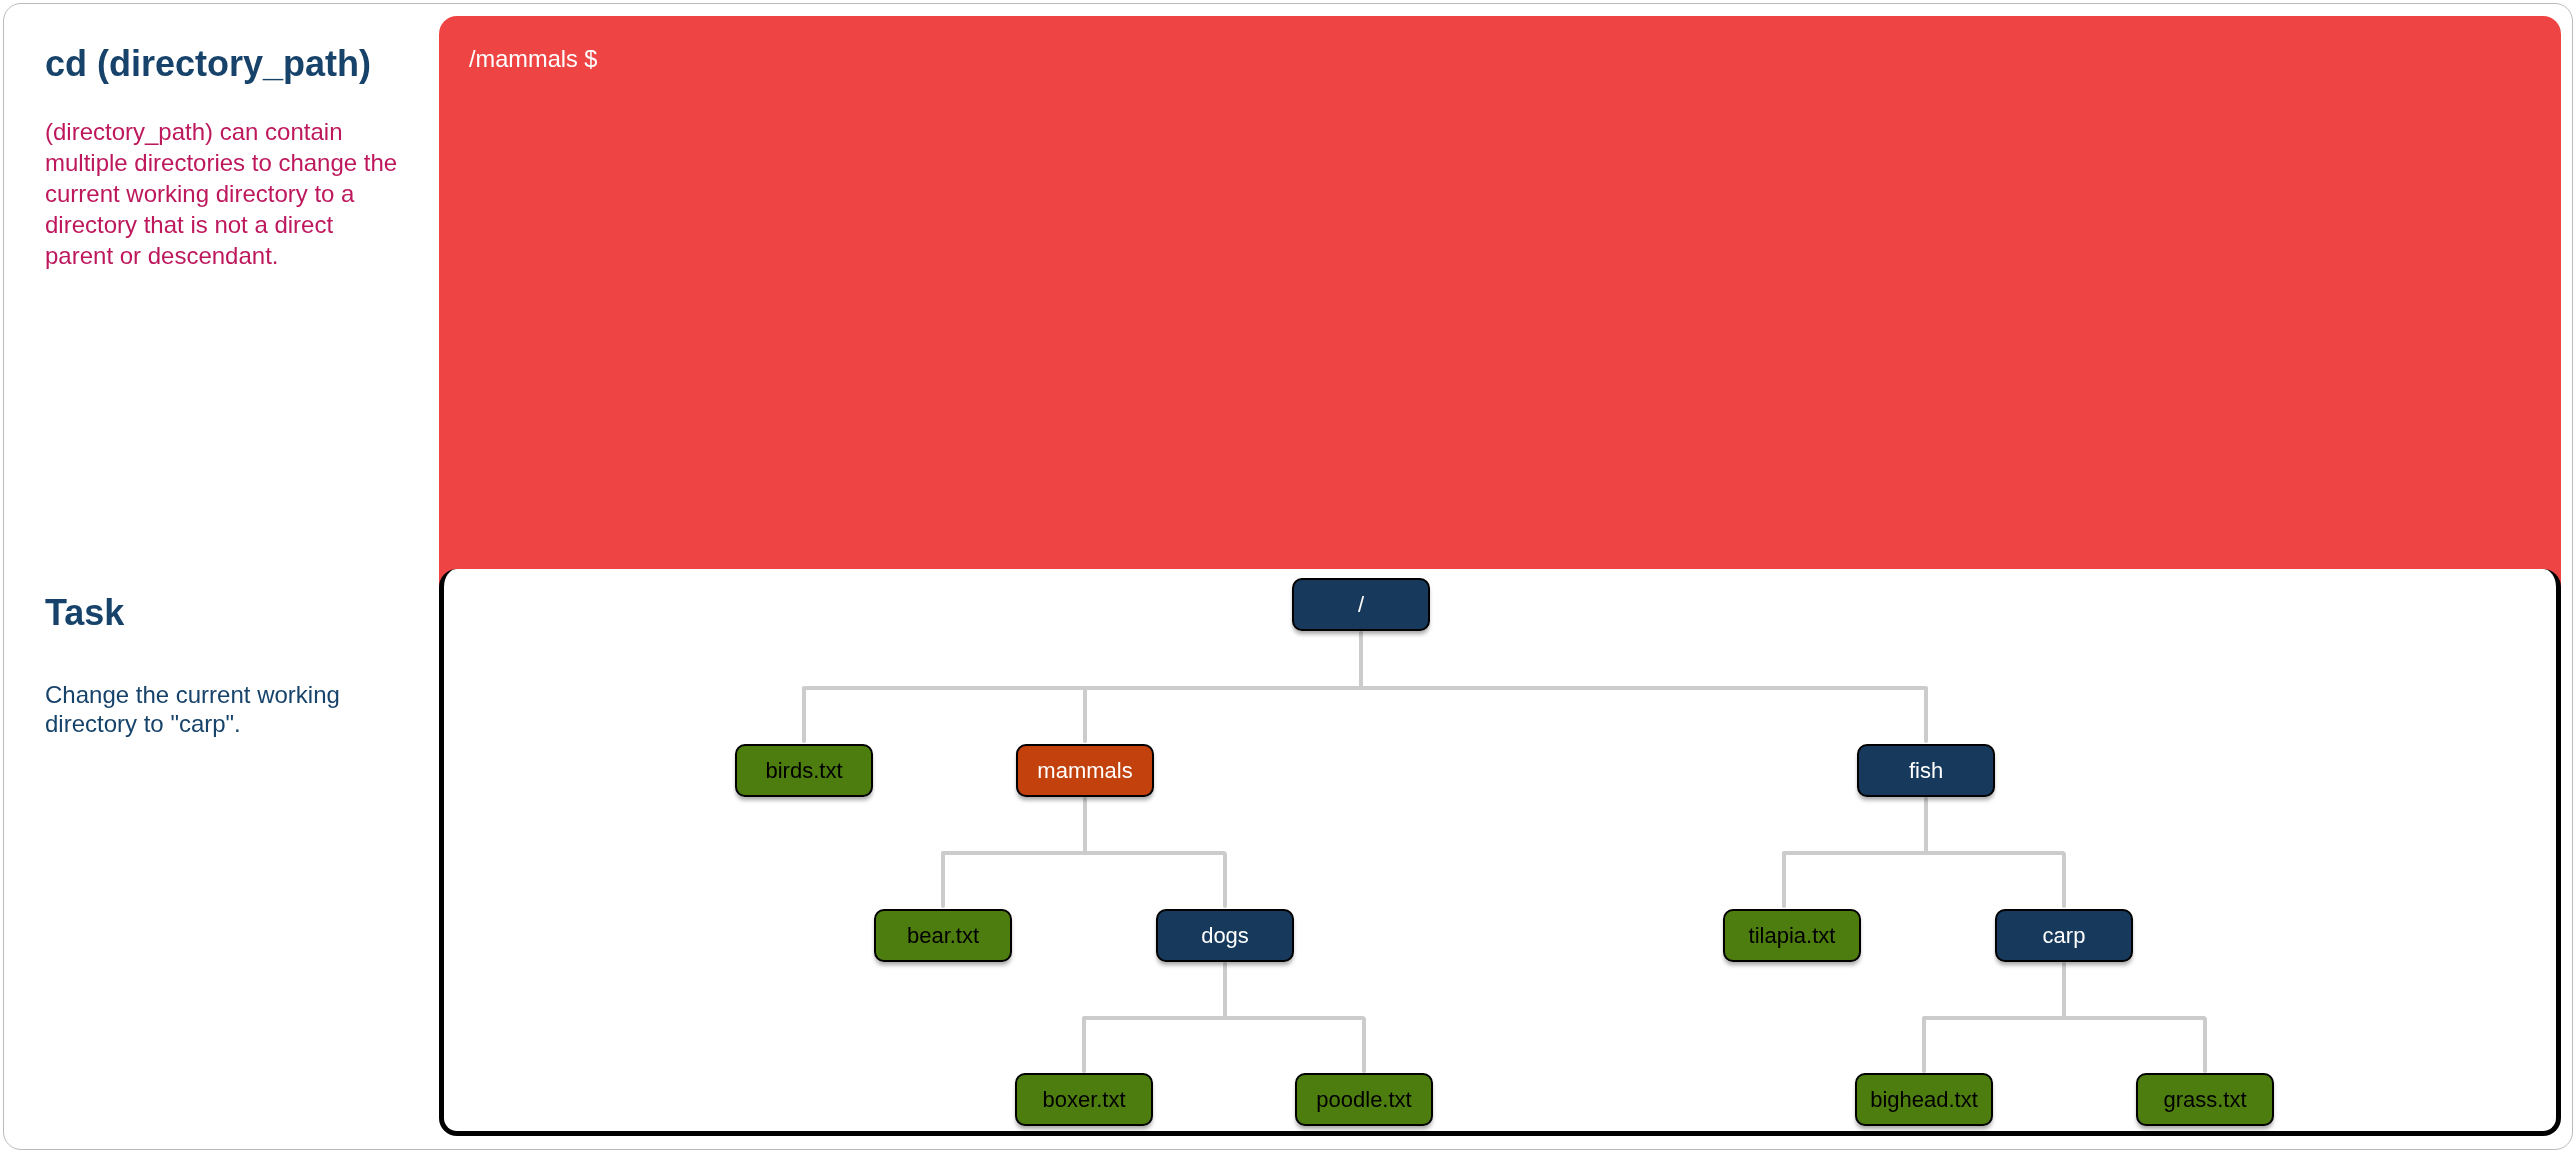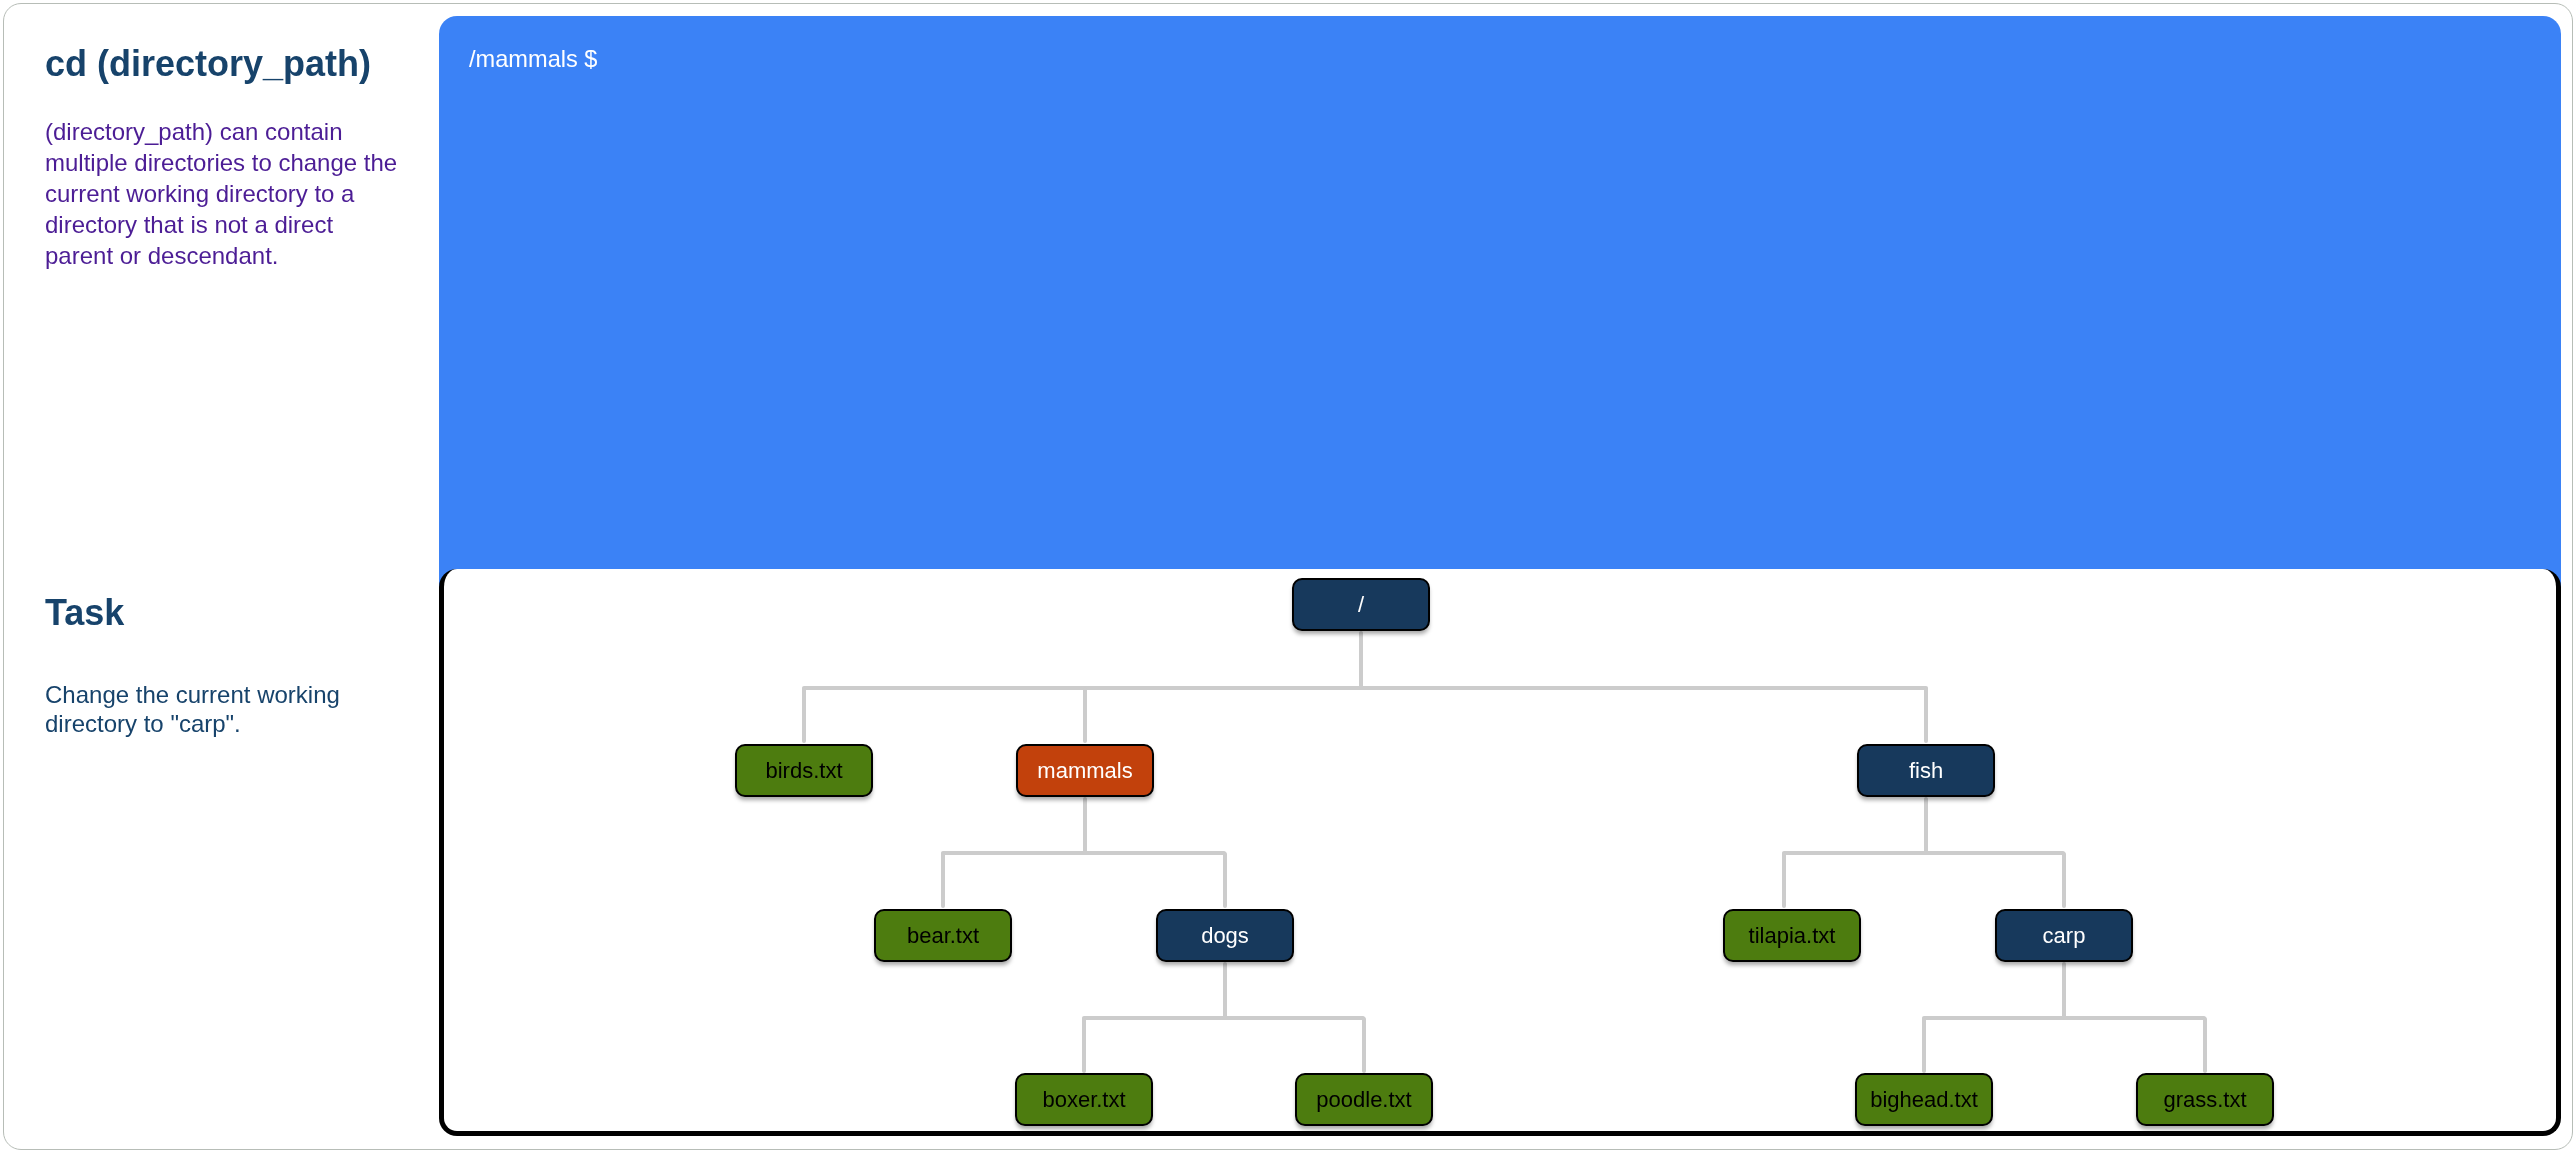--- a/index.html
+++ b/index.html
@@ -4,26 +4,26 @@
 <style>
   * { margin:0; padding:0; box-sizing:border-box;border-radius:18px; }
   html,body { width:2576px; height:1153px; background:#ffffff; overflow:hidden;
               font-family:"Liberation Sans","DejaVu Sans",sans-serif; }
   .frame { position:absolute; left:2.9px; top:2.9px; width:2570px; height:1147px;
            border:1.4px solid #b7bdb7; pointer-events:none; z-index:50; }
 
   
   .sidebar { position:absolute; left:0; top:0; width:439px; height:1153px; background:#fff; }
   .side-title   { position:absolute; left:45px; top:43px;  font-size:36px; font-weight:bold; color:#17436b; white-space:nowrap; }
-  .side-desc    { position:absolute; left:45px; top:116px; width:358px; font-size:24px; line-height:31px; color:#4c1d95; }
+  .side-desc    { position:absolute; left:45px; top:116px; width:358px; font-size:24px; line-height:31px; color:#be185d; }
   .task-heading { position:absolute; left:45px; top:592px; font-size:36px; font-weight:bold; color:#17436b; }
   .task-desc    { position:absolute; left:45px; top:680px; width:358px; font-size:24px; line-height:29px; color:#17436b; }
 
   
-  .terminal { position:absolute; left:439px; top:16.4px; width:2122px; height:652px; background:#3b82f6; cursor:text; }
+  .terminal { position:absolute; left:439px; top:16.4px; width:2122px; height:652px; background:#ef4444; cursor:text; }
   .prompt   { position:absolute; left:30px; top:30px; font-size:23.6px; color:#ffffff; white-space:pre; }
 
   
   .tree-panel { position:absolute; left:439px; top:569px; width:2122px; height:567px; background:#fff;
                 border-left:5px solid #000; border-right:5px solid #000; border-bottom:5px solid #000; }
   .tree-inner { position:relative; width:100%; height:100%; }
 
   .cline { position:absolute; background:#cccccc; }
 
   .node { position:absolute; width:138px; height:53px; border:2.1px solid #000; border-radius:10px;

